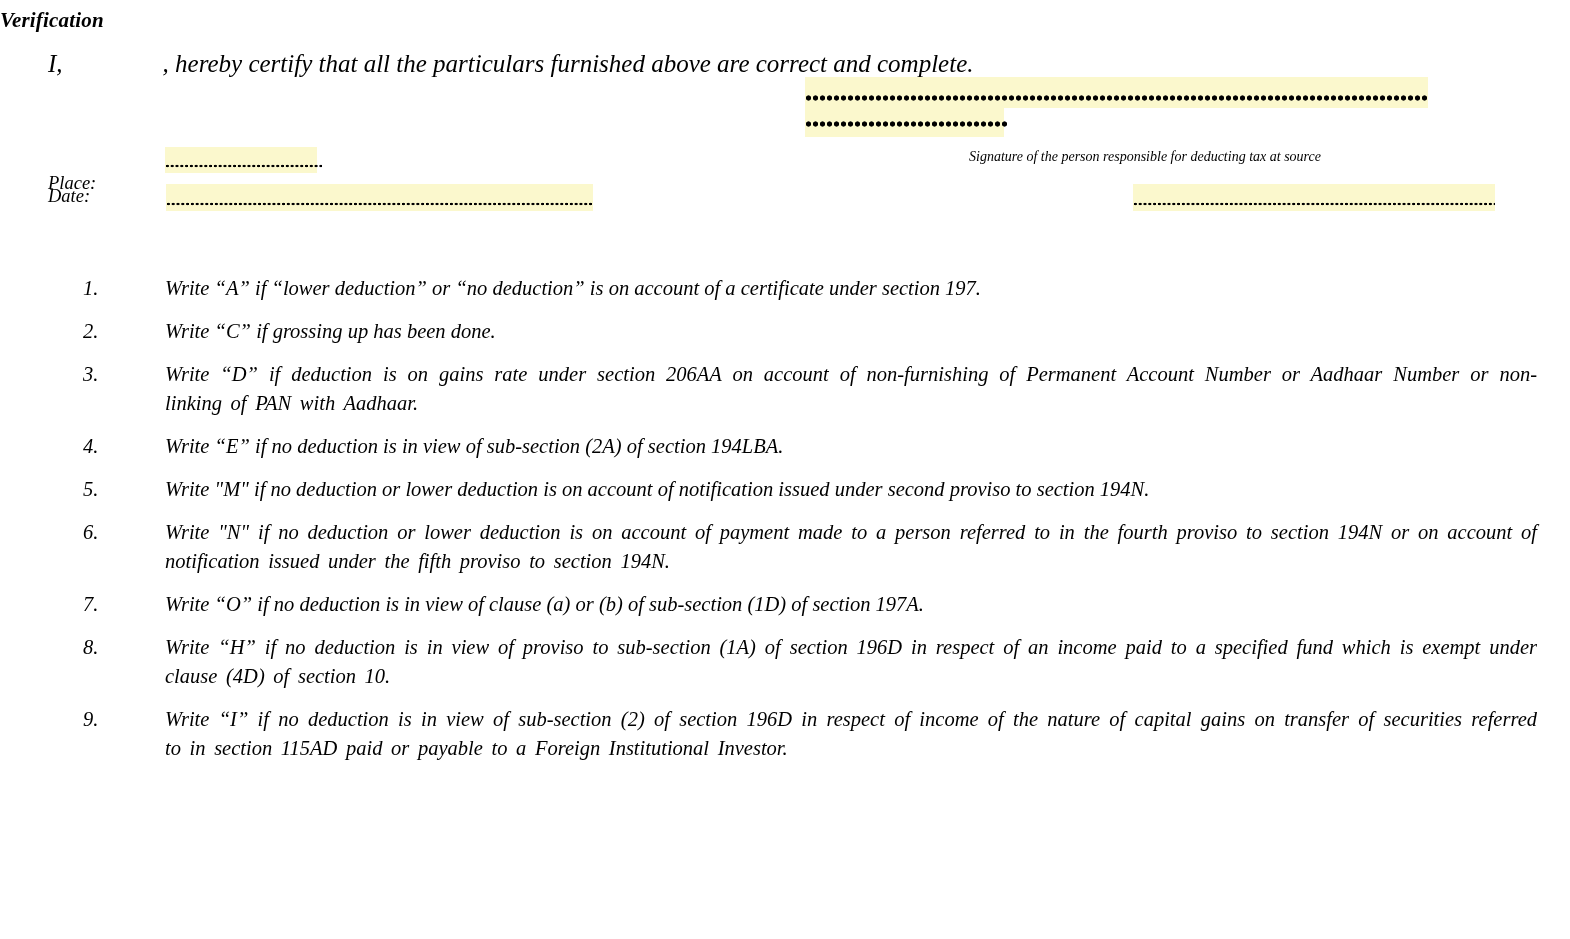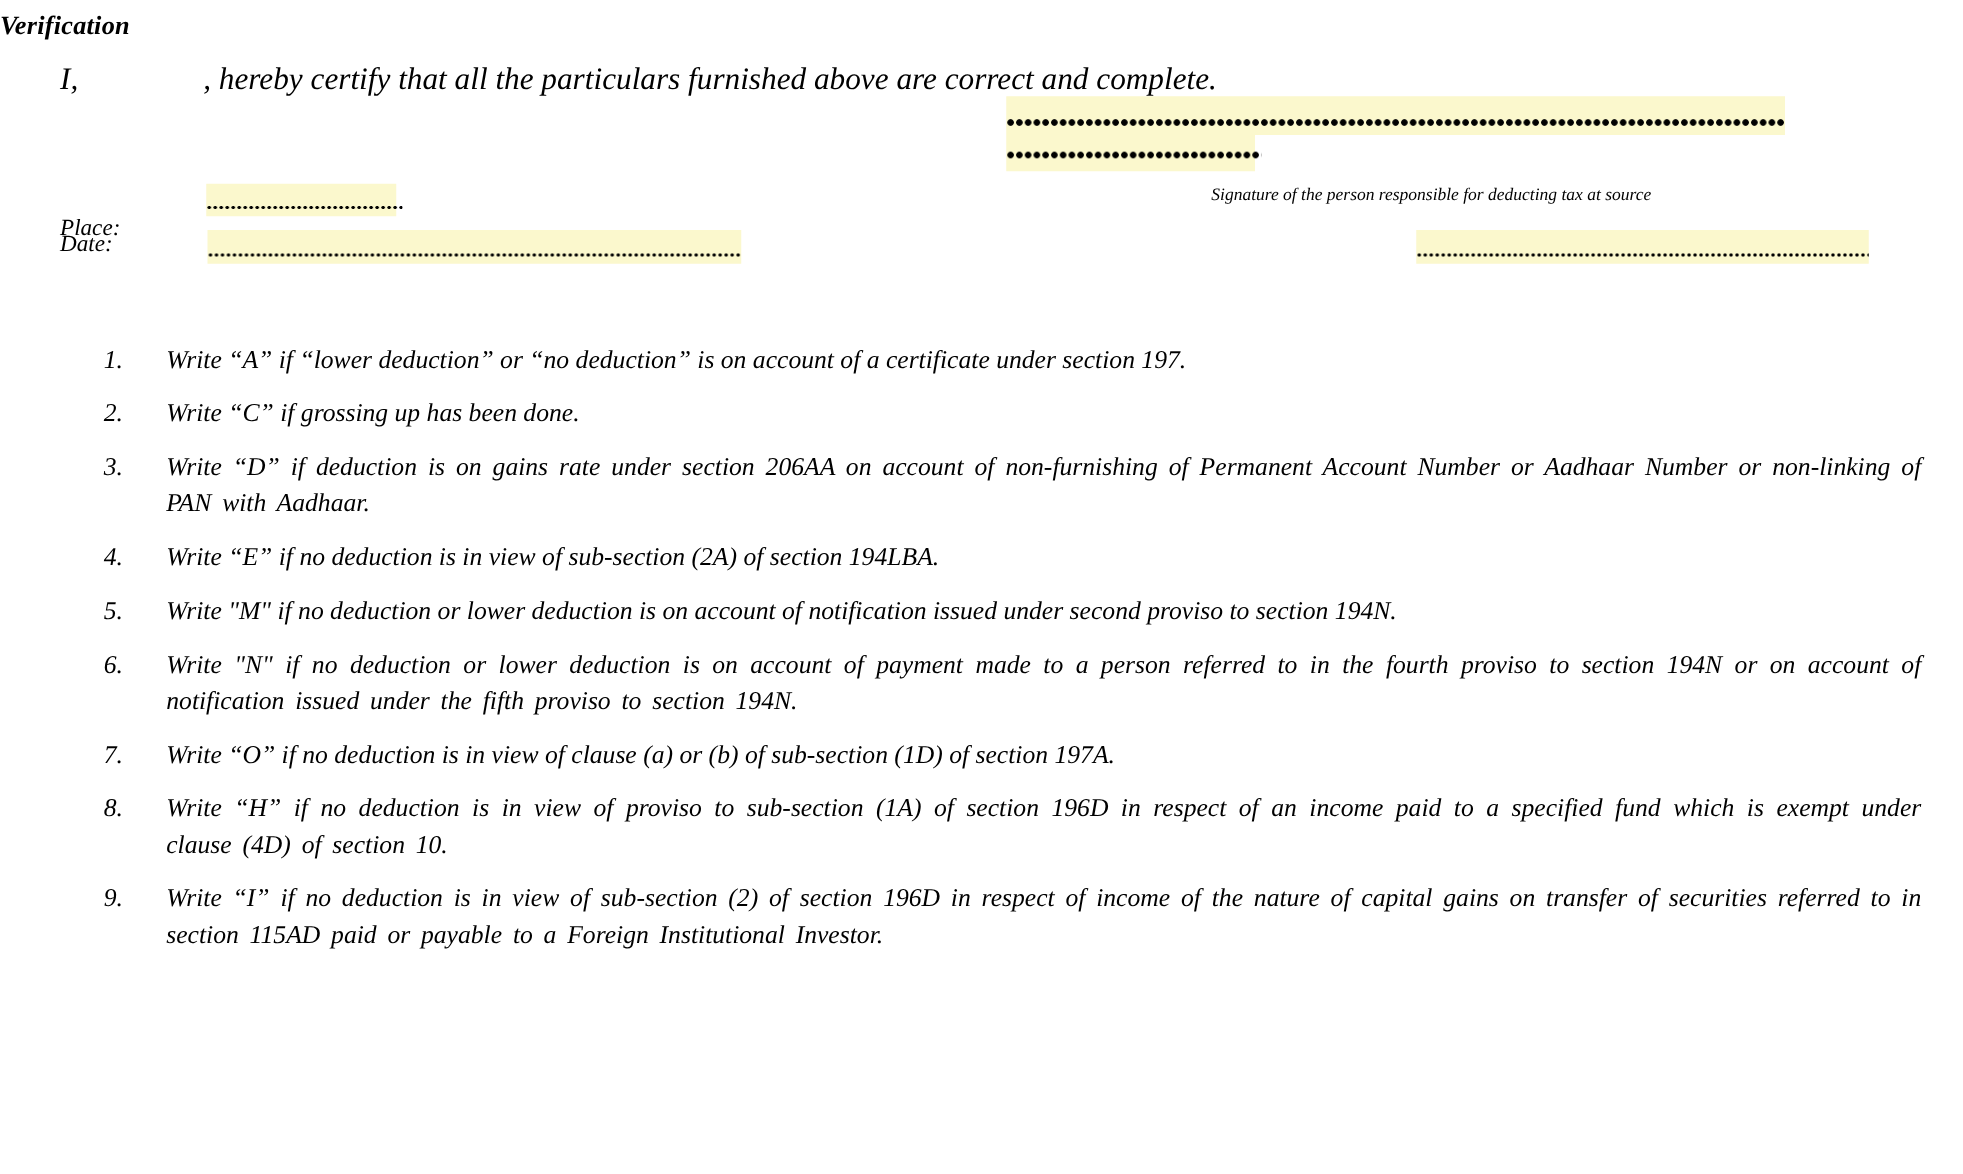--- a/index.html
+++ b/index.html
@@ -79,20 +79,21 @@
     line-height: 29px;
     margin-bottom: 14px;
   }
   .note-num {
     flex: 0 0 50px;
     margin-left: 35px;
   }
   .note-text {
     flex: 1 1 auto;
     text-align: justify;
+    margin-left: 32px;
   }
   .note-wide .note-text { word-spacing: 3.5px; }
 </style>
 </head>
 <body>
 
 <div class="page">
 
   <div class="doc-title">Verification</div>
 

